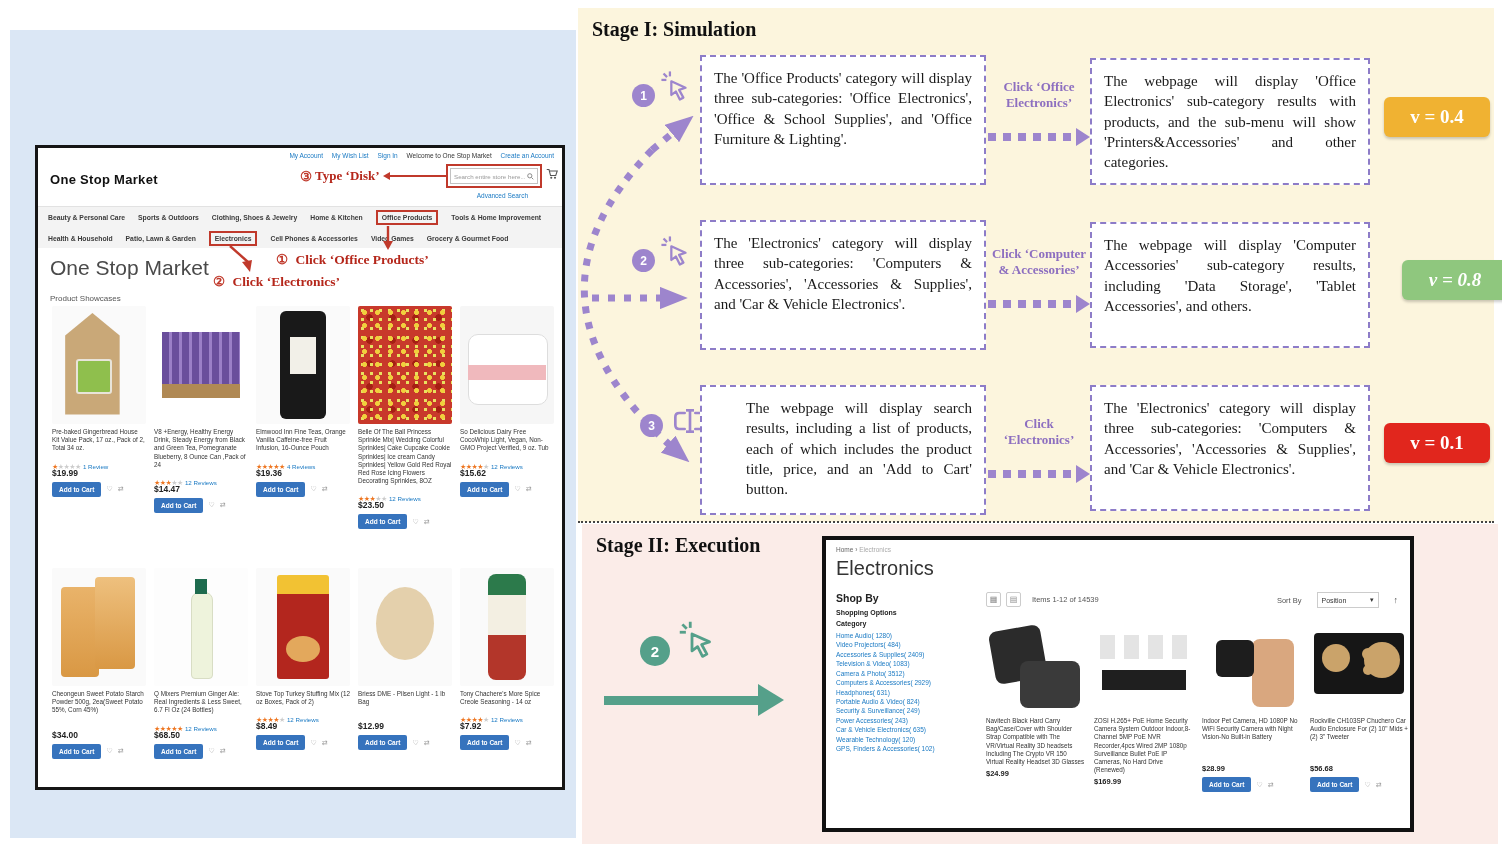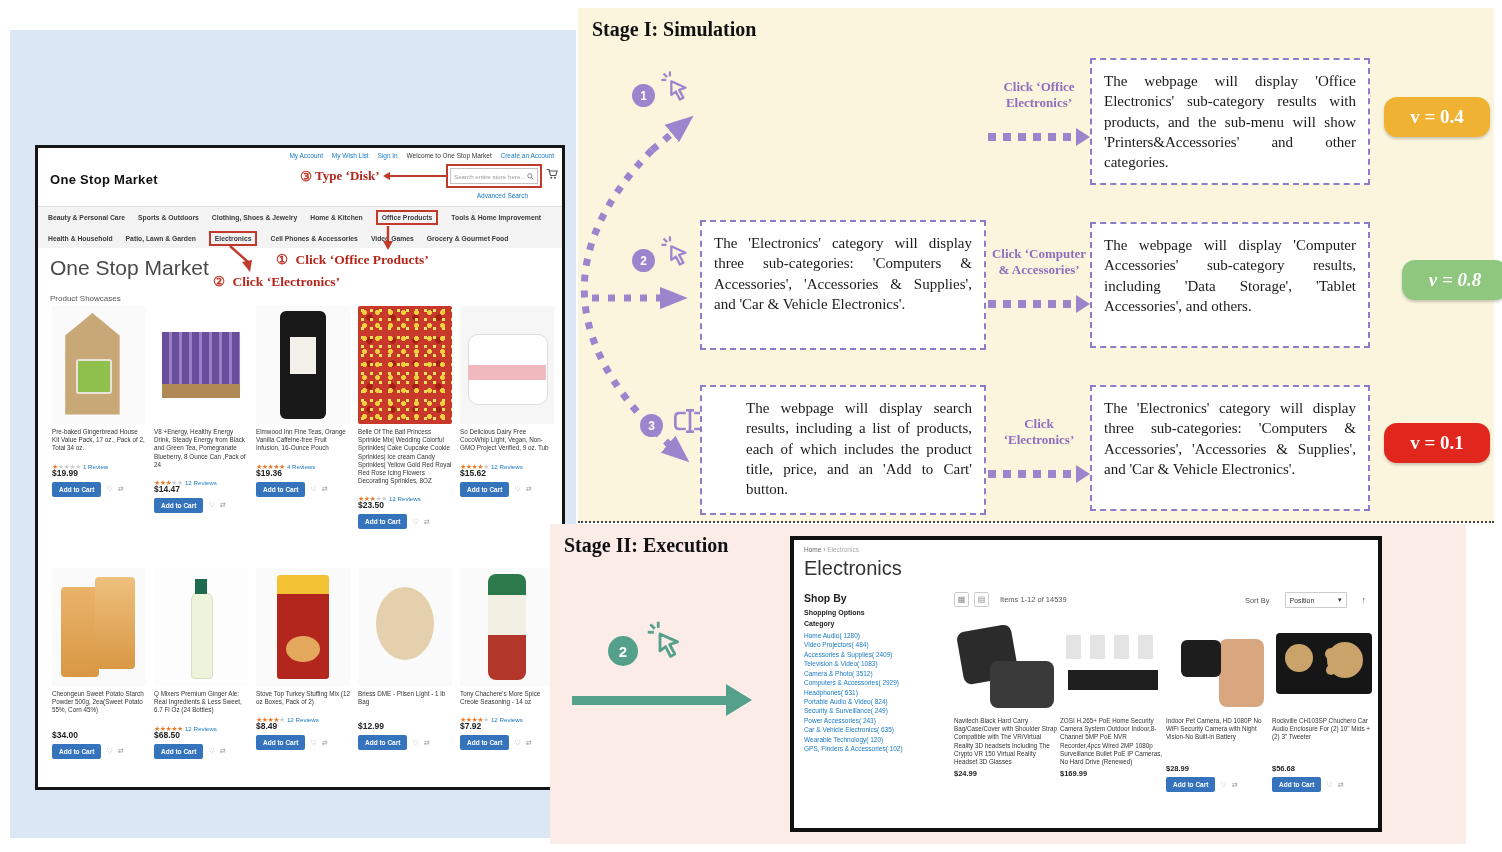--- a/index.html
+++ b/index.html
@@ -2,21 +2,21 @@
 <html><head>
 <meta charset="utf-8">
 <style>
   * { margin:0; padding:0; box-sizing:border-box; }
   html,body { width:1502px; height:852px; background:#fff; font-family:"Liberation Sans", sans-serif; overflow:hidden; }
   .abs { position:absolute; }
 
   
   #task-panel { left:10px; top:30px; width:566px; height:808px; background:#dbe7f5; }
   #stage1-panel { left:578px; top:8px; width:916px; height:514px; background:#fcf5dd; }
-  #stage2-panel { left:550px; top:524px; width:916px; height:320px; background:#fbece8; }
+  #stage2-panel { left:582px; top:524px; width:916px; height:320px; background:#fbece8; }
   #stage-divider { left:578px; top:521px; width:916px; border-top:2px dotted #444; }
 
   .stage-title { font:bold 20px "Liberation Serif", serif; color:#111; }
   #task-text { left:20px; top:22px; width:524px; font:bold 19px "Liberation Serif", serif; line-height:1.5; color:#111; }
 
   
   #shop { left:25px; top:115px; width:530px; height:645px; background:#fff; border:3px solid #151515; font-family:"Liberation Sans", sans-serif; }
   #shop-toplinks { right:8px; top:4px; font-size:6.5px; color:#333; }
   #shop-toplinks span { margin-left:7px; }
   .bluelink { color:#1979c3; }
@@ -73,42 +73,42 @@
   .red-num { color:#c0392b; font-weight:bold; font-size:13.5px; margin-right:3px; }
 
   
   .dash-box { position:absolute; width:286px; min-height:130px; background:#fff; border:2px dashed #8d7cc8; padding:11px 12px; font:15px "Liberation Serif", serif; color:#1a1a1a; text-align:justify; line-height:1.35; }
   .dash-box.right { width:280px; min-height:126px; }
   .gap-col { position:absolute; width:102px; display:flex; flex-direction:column; align-items:center; }
   .action-label { font:bold 13px "Liberation Serif", serif; color:#8d6fc0; text-align:center; line-height:1.25; margin-top:16px; }
   .dot-arrow { display:flex; align-items:center; margin-top:16px; width:100%; }
   .dot-line { height:8px; flex:1; background:repeating-linear-gradient(90deg,#9d85cd 0 8px,transparent 8px 15px); }
   .dot-head { width:0; height:0; border-top:9px solid transparent; border-bottom:9px solid transparent; border-left:14px solid #9d85cd; }
-  .v-badge { position:absolute; width:106px; height:40px; border-radius:13px; display:flex; align-items:center; justify-content:center; font:bold 19px "Liberation Serif", serif; color:#fff; box-shadow:0 2px 3px rgba(0,0,0,.2); }
+  .v-badge { position:absolute; width:106px; height:40px; border-radius:6px; display:flex; align-items:center; justify-content:center; font:bold 19px "Liberation Serif", serif; color:#fff; box-shadow:0 2px 3px rgba(0,0,0,.2); }
   .badge-orange { background:#F0B232; } .badge-green { background:#8FC77E; } .badge-red { background:#E1261D; }
   .step-circle { position:absolute; width:23px; height:23px; border-radius:50%; background:#9d85cd; color:#fff; font:bold 12px "Liberation Sans", sans-serif; display:flex; align-items:center; justify-content:center; }
   .step-circle.green { background:#55a08a; width:30px; height:30px; font-size:15px; }
 
   
   #exec { left:240px; top:12px; width:592px; height:296px; background:#fff; border:4px solid #111; }
   #exec-breadcrumb { left:10px; top:6px; font-size:6.5px; color:#666; }
   #exec-breadcrumb .cur { color:#aaa; }
   #exec-title { left:10px; top:17px; font:300 20px "Liberation Sans", sans-serif; color:#333; }
   #exec-side { left:10px; top:52px; width:142px; }
   #shopby { font:bold 10.5px "Liberation Sans", sans-serif; color:#222; margin-bottom:5px; }
   .side-h { font:bold 7px "Liberation Sans", sans-serif; color:#222; margin-bottom:4px; }
   .catitem { font-size:6.5px; color:#1979c3; line-height:1.45; }
   #exec-toolbar { left:160px; top:52px; display:flex; align-items:center; gap:5px; }
   .view-ic { width:15px; height:15px; border:1px solid #ccc; border-radius:2px; display:flex; align-items:center; justify-content:center; font-size:8px; color:#888; background:#fff; }
   #items-count { font-size:7.5px; color:#555; margin-left:6px; }
   #exec-sort { right:12px; top:52px; display:flex; align-items:center; gap:15px; }
   #sort-label { font-size:7.5px; color:#555; }
   #sort-select { width:62px; height:16px; border:1px solid #ccc; background:#fff; font-size:7px; color:#333; display:flex; align-items:center; justify-content:space-between; padding:0 4px; }
   #sort-dir { font-size:9px; color:#555; }
-  #exec-grid { left:160px; top:82px; width:424px; display:grid; grid-template-columns:repeat(4,1fr); }
+  #exec-grid { left:160px; top:82px; width:424px; display:grid; grid-template-columns:repeat(4,1fr); gap:8px; }
   .exec-img { height:92px; position:relative; overflow:hidden; background:#fff; margin-bottom:3px; }
   .exec-title { font-size:6.3px; line-height:1.3; color:#333; min-height:44px; }
   .exec-price { font:bold 7.5px "Liberation Sans", sans-serif; color:#222; margin:3px 0 4px; }
   .exec-img-vr-case::before { content:''; position:absolute; left:6%; top:6%; width:52%; height:58%; background:#2b2b2b; border-radius:8px; transform:rotate(-10deg); }
   .exec-img-vr-case::after { content:''; position:absolute; left:34%; top:42%; width:60%; height:52%; background:#3a3a3a; border-radius:8px; }
   .exec-img-zosi::before { content:''; position:absolute; left:6%; top:14%; width:88%; height:26%; background:repeating-linear-gradient(90deg,#e4e4e4 0 15px,transparent 15px 24px); }
   .exec-img-zosi::after { content:''; position:absolute; left:8%; top:52%; width:84%; height:22%; background:#1f1f1f; }
   .exec-img-pet-cam::before { content:''; position:absolute; right:8%; top:18%; width:42%; height:74%; background:#d9a77f; border-radius:8px; }
   .exec-img-pet-cam::after { content:''; position:absolute; left:14%; top:20%; width:38%; height:40%; background:#1d1d1d; border-radius:6px; }
   .exec-img-speaker::before { content:''; position:absolute; left:4%; top:12%; width:90%; height:66%; background:#161616; border-radius:4px; }
@@ -328,20 +328,21 @@
     <path d="M 14 290 L 100 290" fill="none" stroke="#9d85cd" stroke-width="7" stroke-dasharray="7 9" marker-end="url(#ah)"></path>
   </svg>
 
   <div class="abs step-circle" style="left:54px; top:76px;" data-name="sim-step1-number">1</div>
   <svg class="abs" style="left:82px; top:62px;" width="34" height="34" viewBox="0 0 24 24" data-name="click-cursor-icon">
     <path d="M8 8 L18 12.5 L13.5 14 L16.5 19.5 L14 20.8 L11.2 15.2 L8 17.6 Z" fill="none" stroke="#9d85cd" stroke-width="1.6" stroke-linejoin="round"></path>
     <line x1="7" y1="1" x2="7" y2="4.5" stroke="#9d85cd" stroke-width="1.6"></line>
       <line x1="1" y1="7" x2="4.5" y2="7" stroke="#9d85cd" stroke-width="1.6"></line>
       <line x1="2.5" y1="2.5" x2="5" y2="5" stroke="#9d85cd" stroke-width="1.6"></line>
   </svg>
+  <div class="dash-box" style="left:122px; top:47px;" data-name="sim-hypothesis-1">The 'Office Products' category will display three sub-categories: 'Office Electronics', 'Office &amp; School Supplies', and 'Office Furniture &amp; Lighting'.</div>
   <div class="gap-col" style="left:410px; top:55px;">
     <div class="action-label" data-name="sim-action-1">Click ‘Office Electronics’</div>
     <div class="dot-arrow" data-name="sim-arrow-1">
         <div class="dot-line"></div>
         <div class="dot-head"></div>
       </div>
   </div>
   <div class="dash-box right" style="left:512px; top:50px;" data-name="sim-outcome-1">The webpage will display 'Office Electronics' sub-category results with products, and the sub-menu will show 'Printers&amp;Accessories' and other categories.</div>
   <div class="v-badge badge-orange" style="left:806px; top:89px;" data-name="value-badge-1">v = 0.4</div>
 

